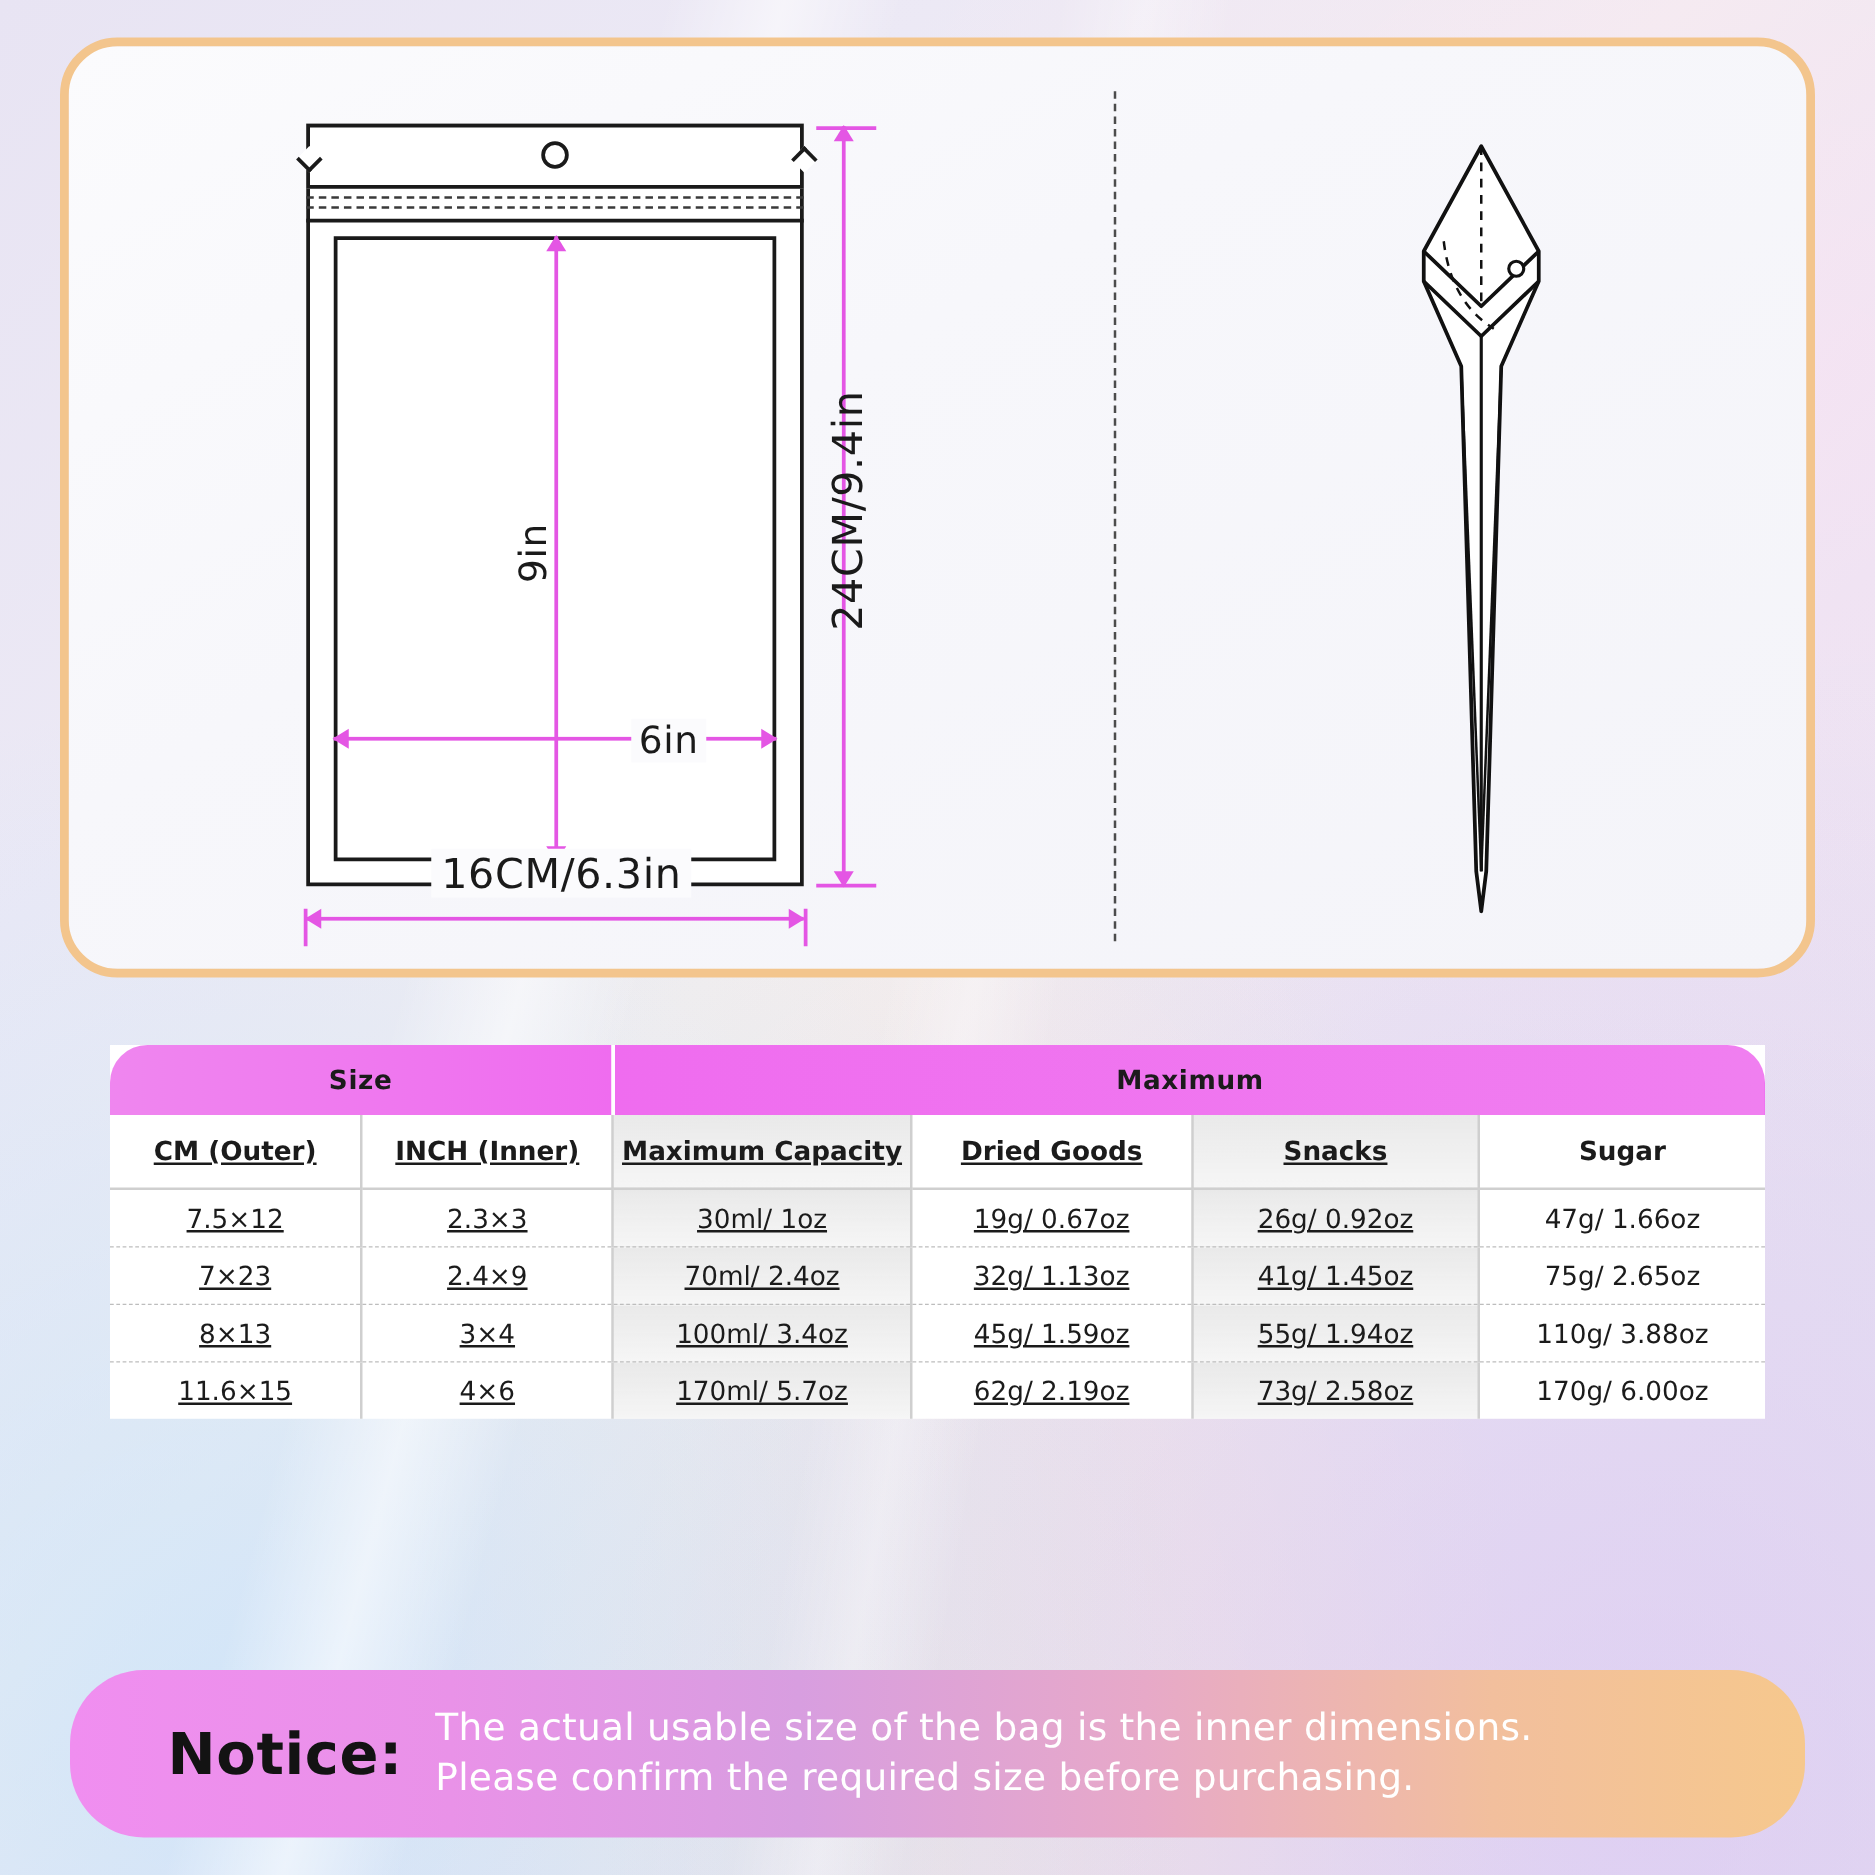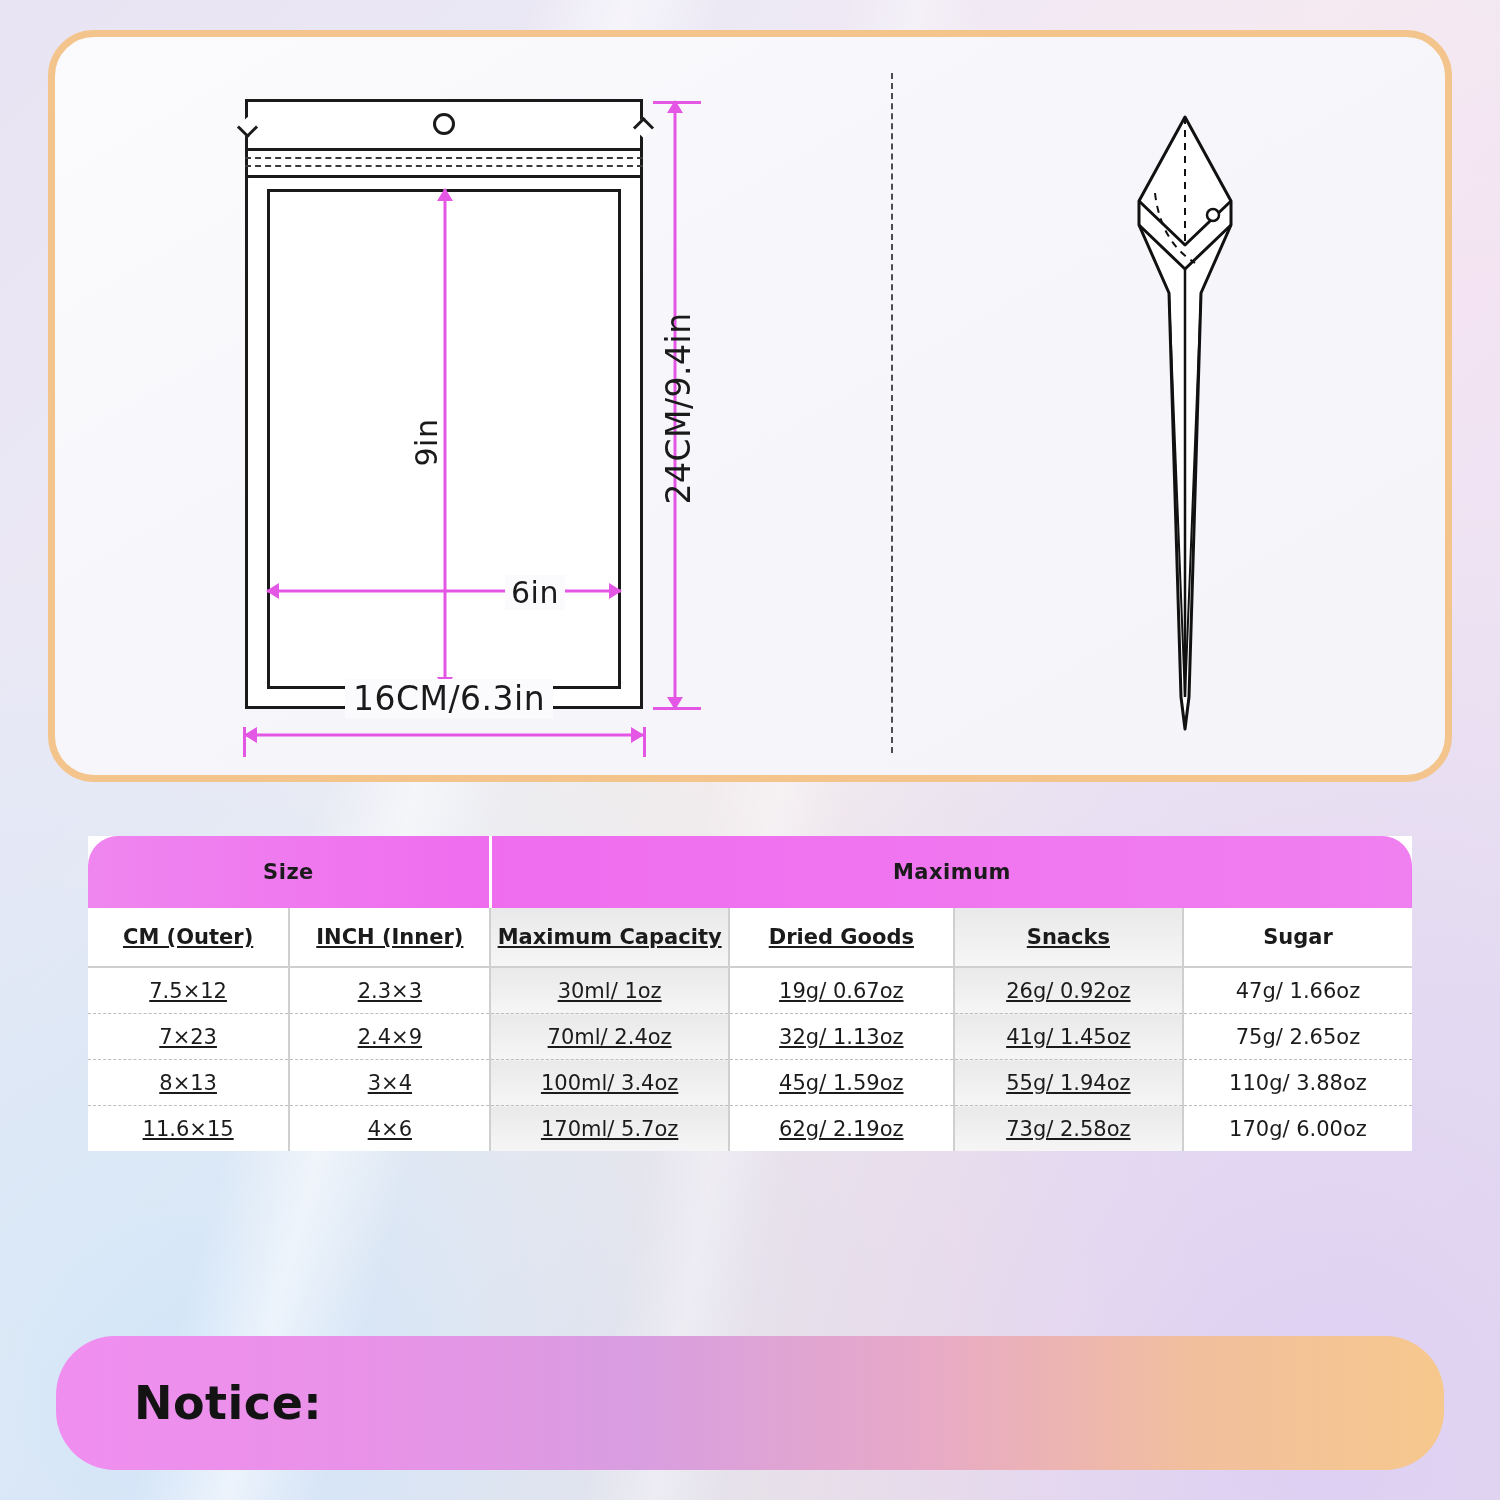--- a/index.html
+++ b/index.html
@@ -219,21 +219,21 @@
     table-layout: fixed;
     background: #fff;
   }
   table.spec th, table.spec td {
     text-align: center;
     font-size: 21px;
     color: #1b1b1b;
     padding: 0;
   }
   .hdr-size, .hdr-capacity {
-    height: 72px;
+    height: 56px;
     color: #ffffff;
     font-size: 28px;
     font-weight: bold;
     letter-spacing: 0.5px;
   }
   .hdr-size {
     background: linear-gradient(90deg, #ef86ef 0%, #ef6cef 100%);
     border-top-left-radius: 30px;
     border-bottom-left-radius: 0;
     border-right: 3px solid #ffffff;
@@ -416,13 +416,17 @@
         <td class="col-sep">62g/ 2.19oz</td>
         <td class="col-sep shade">73g/ 2.58oz</td>
         <td>170g/ 6.00oz</td>
       </tr>
     </tbody>
   </table>
 </div>
 
 <div class="notice">
   <div class="notice-label">Notice:</div>
+  <div>
+    <div class="notice-text">The actual usable size of the bag is the inner dimensions.</div>
+    <div class="notice-text">Please confirm the required size before purchasing.</div>
+  </div>
 </div>
 
 </body></html>

